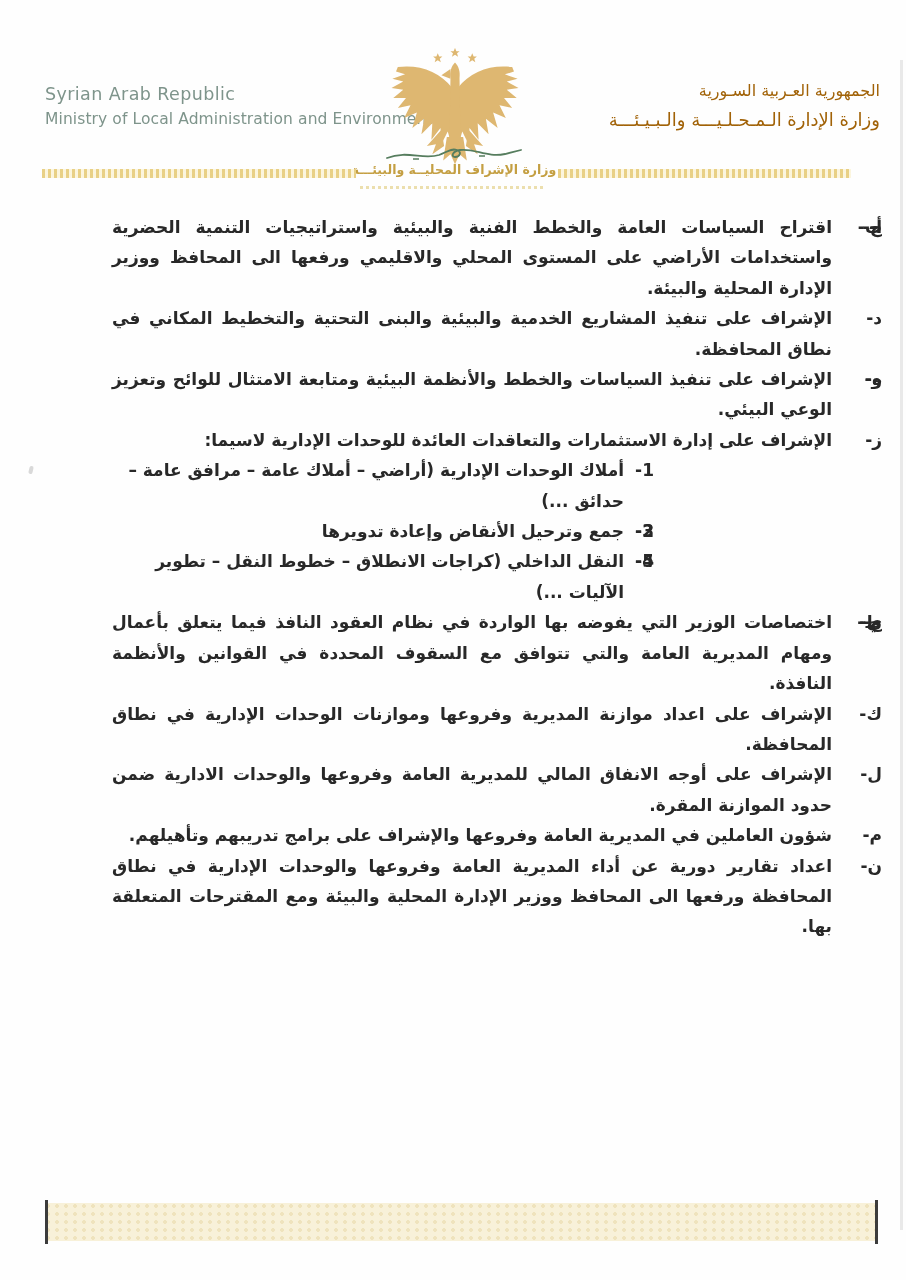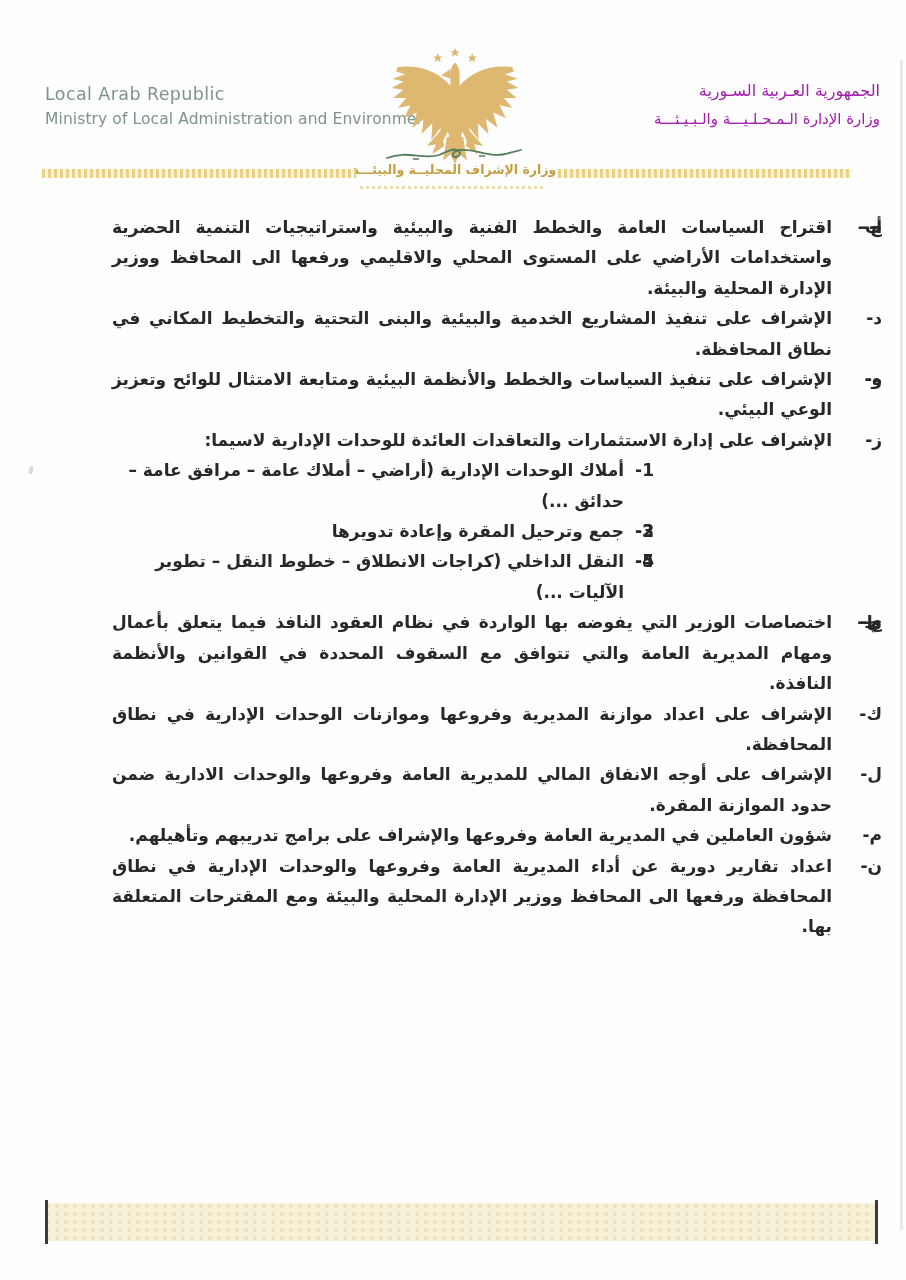--- a/index.html
+++ b/index.html
@@ -12,24 +12,24 @@
   }
   
   .hdr-en{
     position:absolute;left:45px;top:82px;
     color:#7e948b;line-height:25px;
   }
   .hdr-en .l1{font-size:17.5px;letter-spacing:.4px;}
   .hdr-en .l2{font-size:15.5px;letter-spacing:.1px;}
   .hdr-ar{
     position:absolute;right:26px;top:76px;
-    color:#a21caf;text-align:right;direction:rtl;line-height:29px;
+    color:#a16207;text-align:right;direction:rtl;line-height:29px;
   }
   .hdr-ar .l1{font-size:16px;}
-  .hdr-ar .l2{font-size:15px;}
+  .hdr-ar .l2{font-size:18px;}
   .emblem{
     position:absolute;left:380px;top:48px;width:150px;height:118px;
   }
   .flourish{
     position:absolute;left:383px;top:146px;width:142px;height:18px;
   }
   .emblem-caption{
     position:absolute;left:343px;top:162px;width:222px;
     text-align:center;direction:rtl;
     color:#c49f42;font-size:12.5px;font-weight:bold;
@@ -78,21 +78,21 @@
     position:absolute;left:29px;top:466px;width:4px;height:8px;
     background:#b9b9b9;opacity:.55;border-radius:2px;transform:rotate(14deg);
   }
 </style>
 </head>
 <body>
 
 <div class="page">
 
   <div class="hdr-en">
-    <div class="l1">Local Arab Republic</div>
+    <div class="l1">Syrian Arab Republic</div>
     <div class="l2">Ministry of Local Administration and Environment</div>
   </div>
 
   <div class="hdr-ar">
     <div class="l1">الجمهورية العـربية السـورية</div>
     <div class="l2">وزارة الإدارة الـمـحـلـيـــة والـبـيـئـــة</div>
   </div>
 
   <svg class="emblem" viewBox="0 0 150 130" aria-hidden="true">
     <g fill="#deb771">
@@ -130,21 +130,21 @@
   <div class="duties">
       <div class="item"><span class="marker">أ-</span></div>
       <div class="item"><span class="marker">ب-</span></div>
       <div class="item"><span class="marker">ج-</span><span class="txt">اقتراح السياسات العامة والخطط الفنية والبيئية واستراتيجيات التنمية الحضرية واستخدامات الأراضي على المستوى المحلي والاقليمي ورفعها الى المحافظ ووزير الإدارة المحلية والبيئة.</span></div>
       <div class="item"><span class="marker">د-</span><span class="txt">الإشراف على تنفيذ المشاريع الخدمية والبيئية والبنى التحتية والتخطيط المكاني في نطاق المحافظة.</span></div>
       <div class="item"><span class="marker">ه-</span></div>
       <div class="item"><span class="marker">و-</span><span class="txt">الإشراف على تنفيذ السياسات والخطط والأنظمة البيئية ومتابعة الامتثال للوائح وتعزيز الوعي البيئي.</span></div>
       <div class="item"><span class="marker">ز-</span><span class="txt">الإشراف على إدارة الاستثمارات والتعاقدات العائدة للوحدات الإدارية لاسيما:</span></div>
       <div class="item sub"><span class="marker">1-</span><span class="txt">أملاك الوحدات الإدارية (أراضي – أملاك عامة – مرافق عامة – حدائق ...)</span></div>
       <div class="item sub"><span class="marker">2-</span></div>
-      <div class="item sub"><span class="marker">3-</span><span class="txt">جمع وترحيل المقرة وإعادة تدويرها</span></div>
+      <div class="item sub"><span class="marker">3-</span><span class="txt">جمع وترحيل الأنقاض وإعادة تدويرها</span></div>
       <div class="item sub"><span class="marker">4-</span></div>
       <div class="item sub"><span class="marker">5-</span><span class="txt">النقل الداخلي (كراجات الانطلاق – خطوط النقل – تطوير الآليات ...)</span></div>
       <div class="item"><span class="marker">ح-</span></div>
       <div class="item"><span class="marker">ط-</span></div>
       <div class="item"><span class="marker">ي-</span><span class="txt">اختصاصات الوزير التي يفوضه بها الواردة في نظام العقود النافذ فيما يتعلق بأعمال ومهام المديرية العامة والتي تتوافق مع السقوف المحددة في القوانين والأنظمة النافذة.</span></div>
       <div class="item"><span class="marker">ك-</span><span class="txt">الإشراف على اعداد موازنة المديرية وفروعها وموازنات الوحدات الإدارية في نطاق المحافظة.</span></div>
       <div class="item"><span class="marker">ل-</span><span class="txt">الإشراف على أوجه الانفاق المالي للمديرية العامة وفروعها والوحدات الادارية ضمن حدود الموازنة المقرة.</span></div>
       <div class="item"><span class="marker">م-</span><span class="txt">شؤون العاملين في المديرية العامة وفروعها والإشراف على برامج تدريبهم وتأهيلهم.</span></div>
       <div class="item"><span class="marker">ن-</span><span class="txt">اعداد تقارير دورية عن أداء المديرية العامة وفروعها والوحدات الإدارية في نطاق المحافظة ورفعها الى المحافظ ووزير الإدارة المحلية والبيئة ومع المقترحات المتعلقة بها.</span></div>
     </div>

